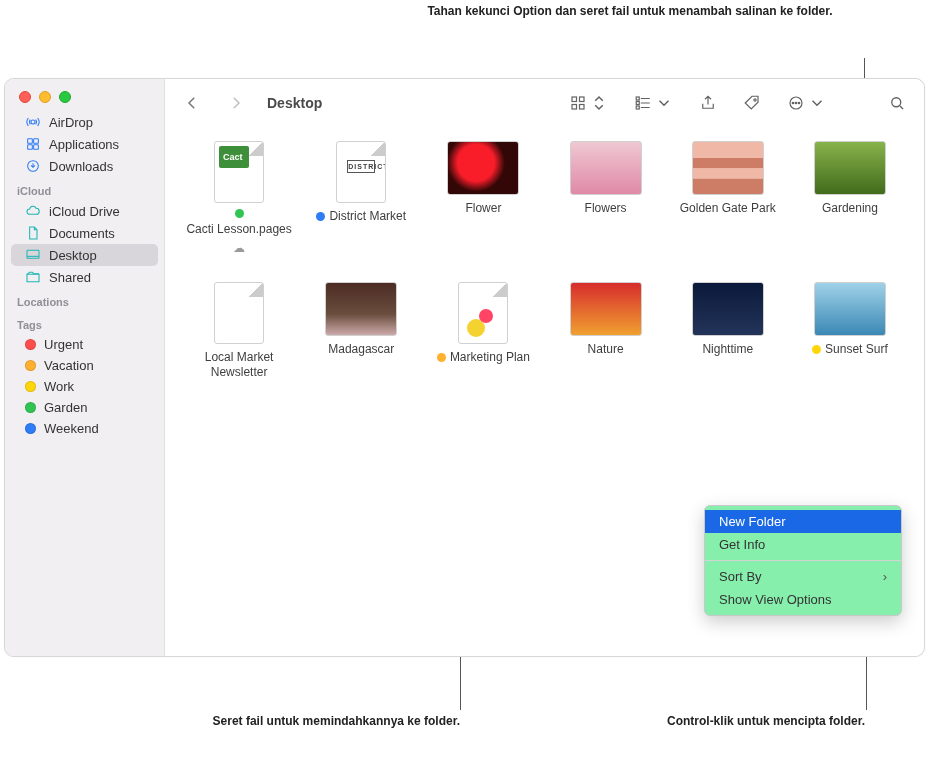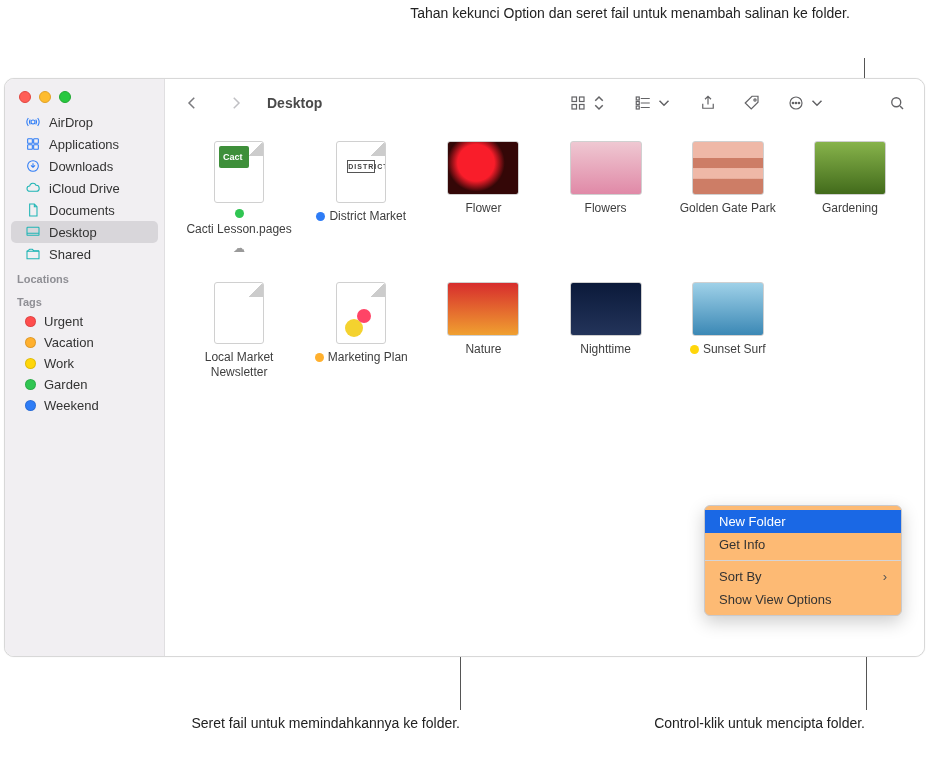--- a/index.html
+++ b/index.html
@@ -8,24 +8,25 @@
     background: #fff;
     width: 931px;
     height: 777px;
     position: relative;
     font-size: 13px;
     color: #333;
   }
   
   .callout {
     position: absolute;
-    font-size: 14px;
+    font-size: 12px;
     color: #222;
     text-align: right;
     line-height: 1.3;
+    font-weight: bold;
   }
   .callout-line {
     position: absolute;
     width: 1px;
     background: #555;
   }
   
   .finder {
     position: absolute;
     left: 4px;
@@ -176,21 +177,21 @@
   .budget-bits span:nth-child(1){ background:#f0903a;}
   .budget-bits span:nth-child(2){ background:#38a169; border-radius:50%;}
   .budget-bits span:nth-child(3){ background:#4299e1;}
   .budget-bits span:nth-child(4){ background:#ecc94b;}
   
   .context-menu {
     position: absolute;
     right: 22px;
     top: 378px;
     width: 198px;
-    background: #fdba74;
+    background: #86efac;
     border: 1px solid #c9c9cc;
     border-radius: 6px;
     box-shadow: 0 6px 18px rgba(0,0,0,0.2);
     padding: 4px 0;
     font-size: 13px;
   }
   .cm-item {
     padding: 4px 14px;
     display:flex; justify-content: space-between; align-items:center;
   }
@@ -242,20 +243,21 @@
     <div class="side-item">
       <span class="side-icon">
         <svg viewBox="0 0 24 24" fill="none" stroke="#2e7cf6" stroke-width="1.6">
             <circle cx="12" cy="12" r="8"></circle>
             <path d="M12 8v6m0 0l-3-3m3 3l3-3"></path>
           </svg>
       </span>
       <span>Downloads</span>
     </div>
 
+    <div class="side-section-label">iCloud</div>
     <div class="side-item">
       <span class="side-icon">
         <svg viewBox="0 0 24 24" fill="none" stroke="#1fb5b5" stroke-width="1.6">
             <path d="M7 17a4 4 0 0 1 0-8 5 5 0 0 1 9.6-1A4 4 0 0 1 17 17H7z"></path>
           </svg>
       </span>
       <span>iCloud Drive</span>
     </div>
     <div class="side-item">
       <span class="side-icon">
@@ -430,20 +432,26 @@
           </div>
           <div class="file">
             <div class="thumb doc g-market">
               <div class="fold"></div>
             </div>
             <div class="file-label">
               <span>Local Market Newsletter</span>
             </div>
           </div>
           <div class="file">
+            <div class="thumb g-madagascar"></div>
+            <div class="file-label">
+              <span>Madagascar</span>
+            </div>
+          </div>
+          <div class="file">
             <div class="thumb doc g-mkplan">
               <div class="fold"></div>
               <div class="mkplan-shapes"></div>
             </div>
             <div class="file-label">
               <span class="file-tag" style="background: rgb(255, 176, 46);"></span>
               <span>Marketing Plan</span>
             </div>
           </div>
           <div class="file">

